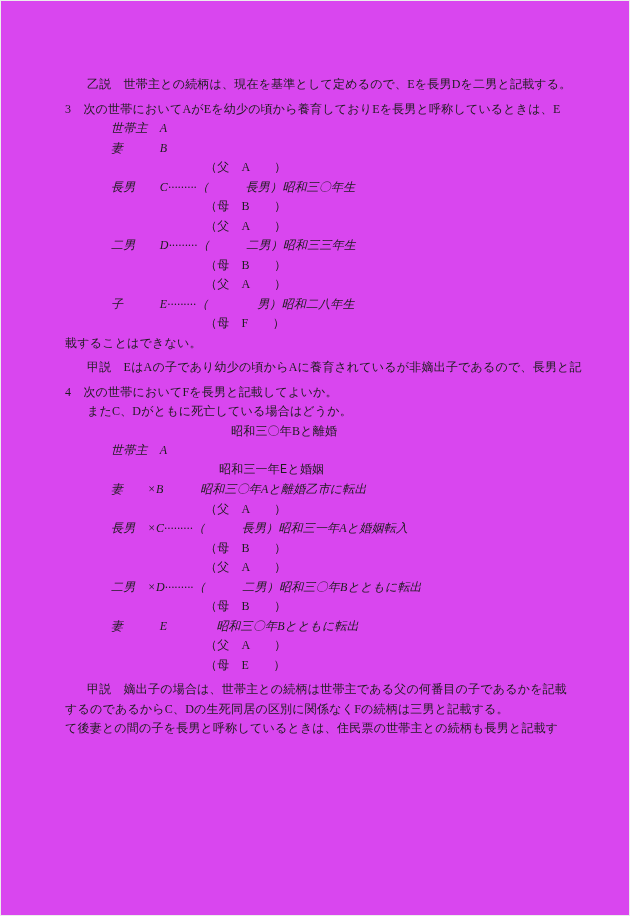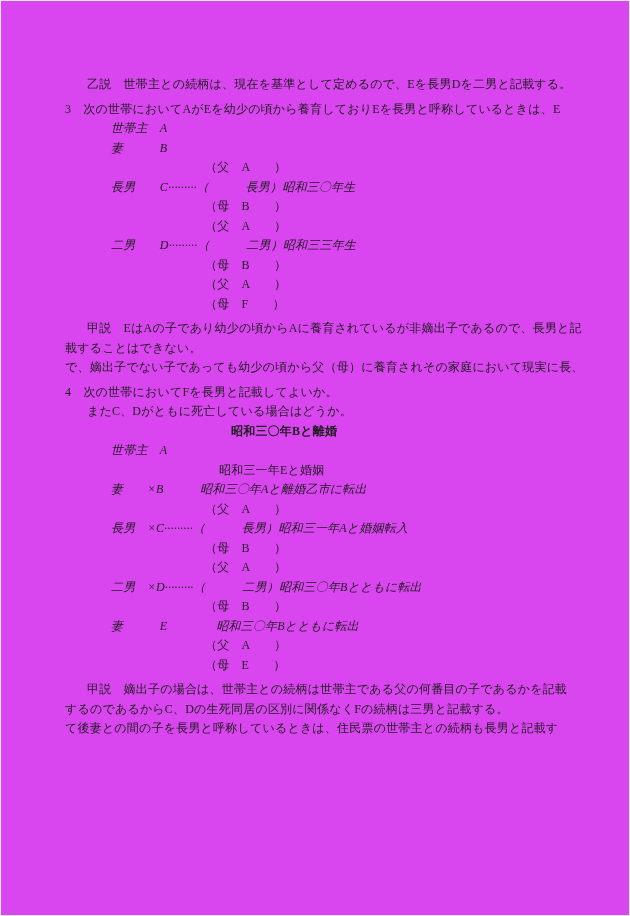--- a/index.html
+++ b/index.html
@@ -24,43 +24,43 @@
       white-space: pre;
       height: 19.5px;
       line-height: 19.5px;
       letter-spacing: 0.2px;
     }
     .line.para { margin-top: 5px; }
     .i0 { padding-left: 0; }
     .i1 { padding-left: 22px; }
     .i2 { padding-left: 46px; font-style: italic; }
     .i3 { padding-left: 140px; }
-    .i4 { padding-left: 154px; }
-    .i5 { padding-left: 166px; font-weight: bold; }
+    .i4 { padding-left: 154px; font-family: Liberation Mono, monospace; }
+    .i5 { padding-left: 166px; }
   </style>
 </head>
 <body>
 
 <div class="page">
   <div>
       <div class="line i1">乙説　世帯主との続柄は、現在を基準として定めるので、Eを長男Dを二男と記載する。</div>
       <div class="line i0 para">3　次の世帯においてAがEを幼少の頃から養育しておりEを長男と呼称しているときは、E</div>
       <div class="line i2">世帯主　A</div>
       <div class="line i2">妻　　　B</div>
       <div class="line i3">（父　A　　）</div>
       <div class="line i2">長男　　C·········（　　　長男）昭和三〇年生</div>
       <div class="line i3">（母　B　　）</div>
       <div class="line i3">（父　A　　）</div>
       <div class="line i2">二男　　D·········（　　　二男）昭和三三年生</div>
       <div class="line i3">（母　B　　）</div>
       <div class="line i3">（父　A　　）</div>
+      <div class="line i2">子　　　E·········（　　　　男）昭和二八年生</div>
       <div class="line i3">（母　F　　）</div>
+      <div class="line i0">載することはできない。</div>
       <div class="line i1 para">甲説　EはAの子であり幼少の頃からAに養育されているが非嫡出子であるので、長男と記</div>
-      <div class="line i0">載することはできない。</div>
-      <div class="line i0">で、嫡出子でない子であっても幼少の頃から父（母）に養育されその家庭において現実に長、</div>
       <div class="line i0 para">4　次の世帯においてFを長男と記載してよいか。</div>
       <div class="line i1">またC、Dがともに死亡している場合はどうか。</div>
       <div class="line i5">昭和三〇年Bと離婚</div>
       <div class="line i2">世帯主　A</div>
       <div class="line i4">昭和三一年Eと婚姻</div>
       <div class="line i2">妻　　×B　　　昭和三〇年Aと離婚乙市に転出</div>
       <div class="line i3">（父　A　　）</div>
       <div class="line i2">長男　×C·········（　　　長男）昭和三一年Aと婚姻転入</div>
       <div class="line i3">（母　B　　）</div>
       <div class="line i3">（父　A　　）</div>

